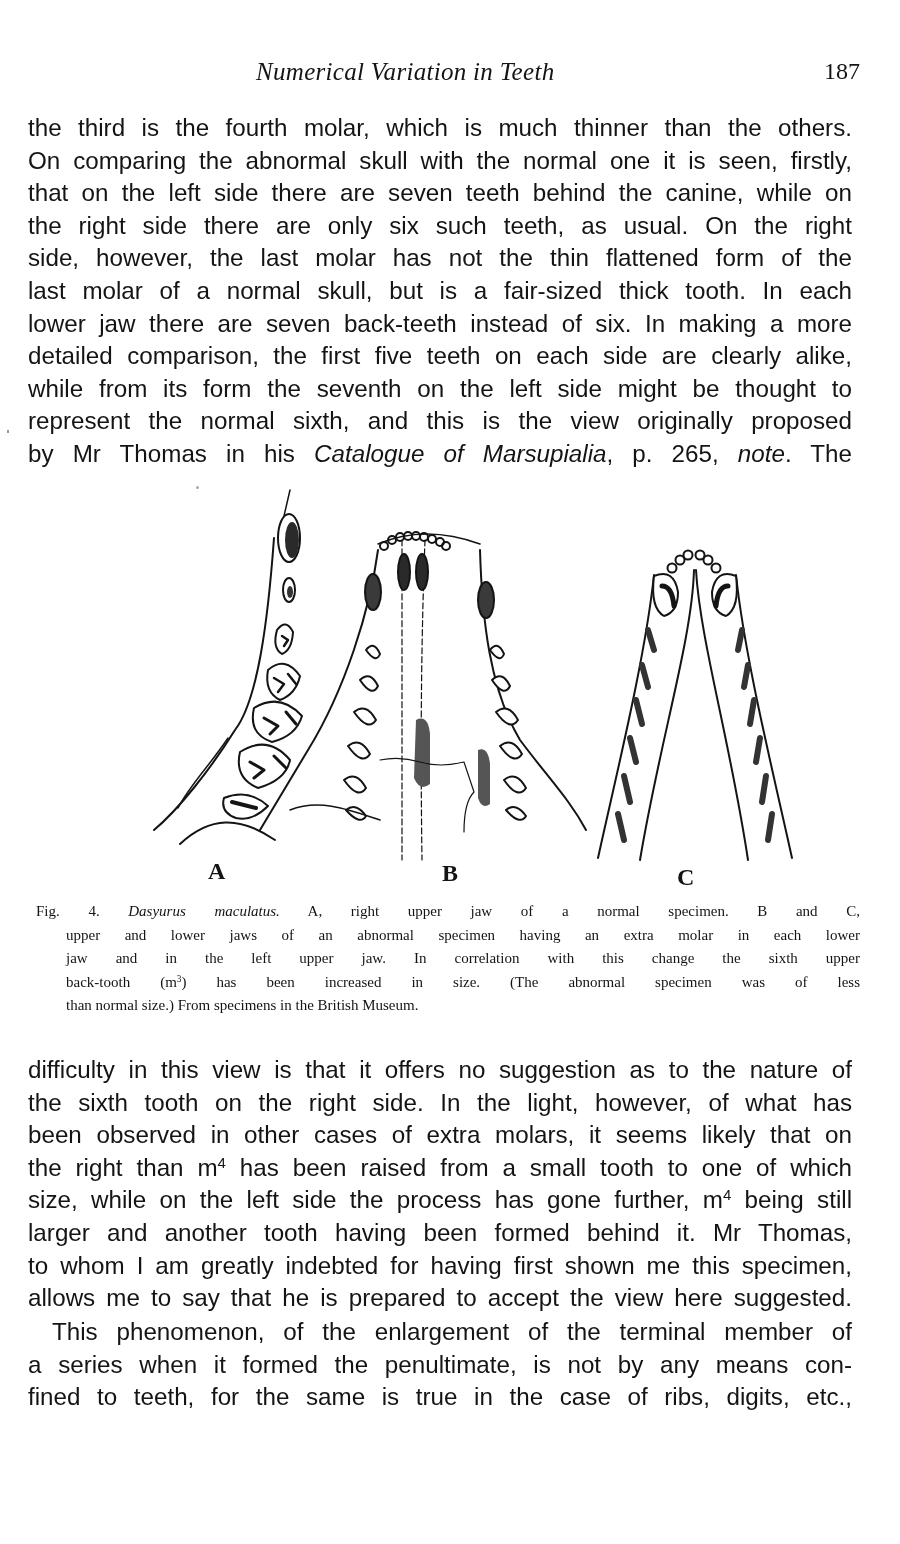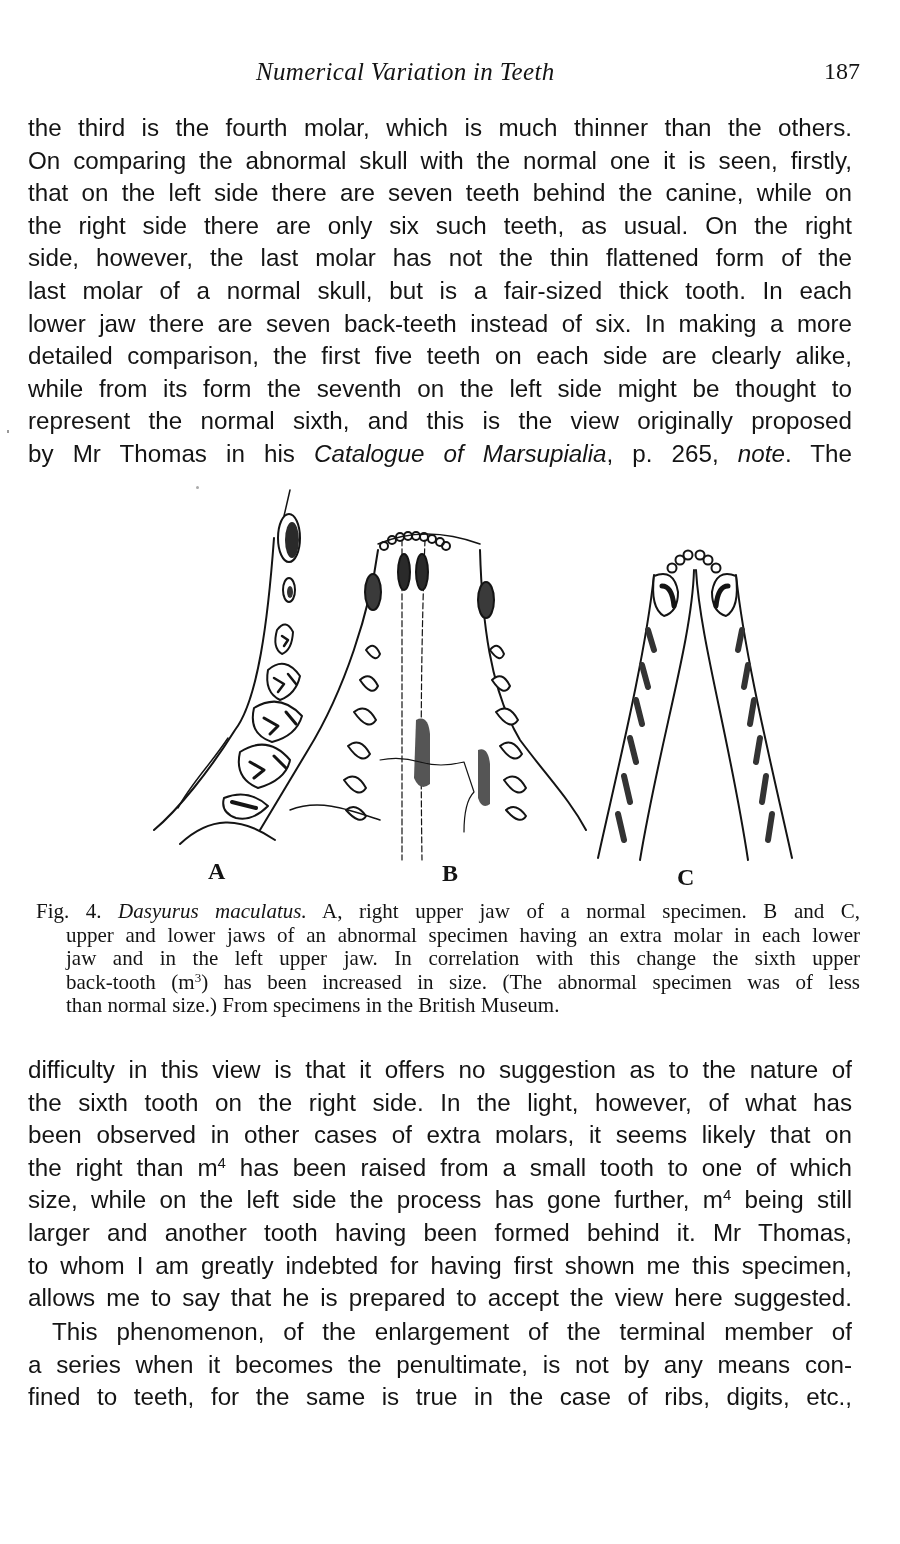--- a/index.html
+++ b/index.html
@@ -20,21 +20,21 @@
   .p3 { top:1316px; }
   i { font-style:italic; }
   sup { font-size:0.62em; line-height:0; vertical-align:0.55em; }
   .figure { position:absolute; left:140px; top:480px; width:660px; height:410px; }
   .figure svg { position:absolute; left:0; top:0; }
   .fig-label { position:absolute; font-family:"Liberation Serif", serif; font-weight:bold; font-size:24px; }
   .lab-a { left:68px; top:378px; }
   .lab-b { left:302px; top:380px; }
   .lab-c { left:537px; top:384px; }
   .caption { position:absolute; left:36px; top:900px; width:824px; font-family:"Liberation Serif", serif;
-         font-size:21px; line-height:23.5px; }
+         font-size:15px; line-height:23.5px; }
   .caption .line { height:23.5px; }
   .caption .hang { padding-left:30px; }
   .margin-dot { position:absolute; left:7px; top:430px; width:2px; height:3px; background:#999; }
   .speck { position:absolute; left:196px; top:486px; width:3px; height:3px; border-radius:50%; background:#aaa; }
 </style>
 </head>
 <body>
 
 <div class="page">
 
@@ -155,17 +155,17 @@
     <span class="line">been observed in other cases of extra molars, it seems likely that on</span>
     <span class="line"><span>the right than m</span><sup>4</sup><span> has been raised from a small tooth to one of which</span></span>
     <span class="line"><span>size, while on the left side the process has gone further, m</span><sup>4</sup><span> being still</span></span>
     <span class="line">larger and another tooth having been formed behind it.  Mr Thomas,</span>
     <span class="line">to whom I am greatly indebted for having first shown me this specimen,</span>
     <span class="line">allows me to say that he is prepared to accept the view here suggested.</span>
   </div>
 
   <div class="para p3">
     <span class="line indent">This phenomenon, of the enlargement of the terminal member of</span>
-    <span class="line">a series when it becomes the penultimate, is not by any means con-</span>
+    <span class="line">a series when it formed the penultimate, is not by any means con-</span>
     <span class="line">fined to teeth, for the same is true in the case of ribs, digits, etc.,</span>
   </div>
 
 </div>
 
 </body></html>

